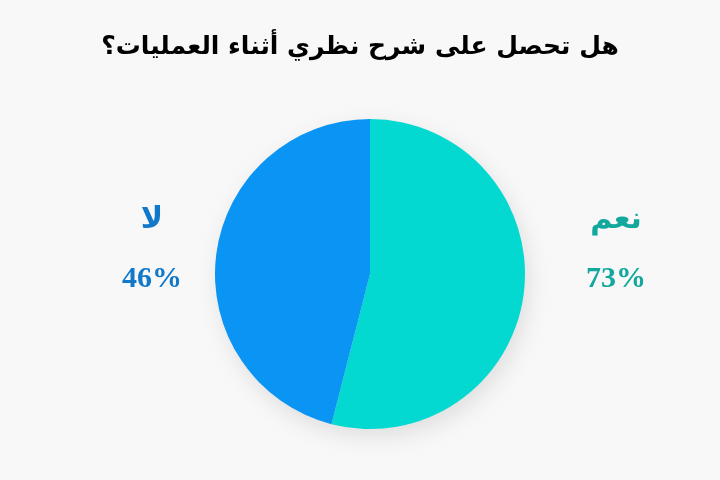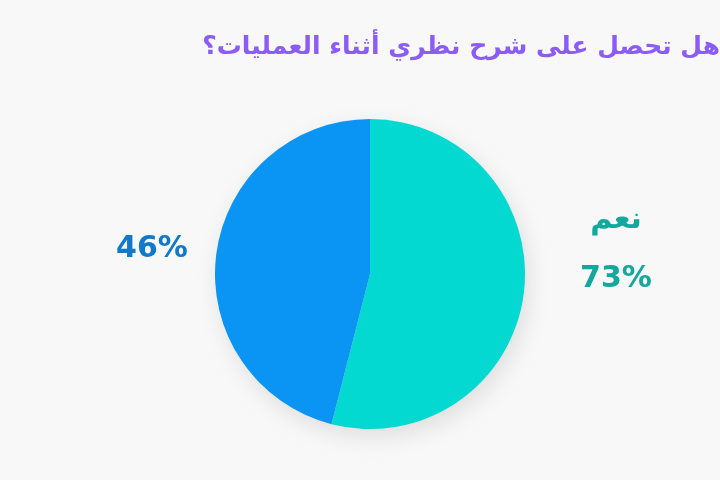--- a/index.html
+++ b/index.html
@@ -80,41 +80,43 @@
   .slice-label .name {
     display: block;
     font-size: 30px;
     font-weight: bold;
   }
   .slice-label .value {
     display: block;
     font-size: 30px;
     font-weight: bold;
     margin-top: 29px;
+    font-family: Liberation Serif, serif;
   }
 
   #label-no  { left: 72px;  top: 203px; width: 160px; color: #1278c9; }
   #label-yes { left: 536px; top: 203px; width: 160px; color: #12a89e; }
 </style>
 </head>
 <body style="background: rgb(248, 248, 248);">
 
 <div id="chart-canvas">
 
-  <div id="chart-title" style="color: #8b5cf6; text-align: right;">هل تحصل على شرح نظري أثناء العمليات؟</div>
+  <div id="chart-title" style="color: #000000;">هل تحصل على شرح نظري أثناء العمليات؟</div>
 
   <div id="pie-wrap">
     <div id="pie-shadow"></div>
     <svg id="pie-svg" viewBox="0 0 310 310">
       <path id="slice-0" d="M 155 155 L 155.00 0.00 A 155 155 0 1 1 116.45 305.13 Z" fill="#03d9d0"></path>
       <path id="slice-1" d="M 155 155 L 116.45 305.13 A 155 155 0 0 1 155.00 0.00 Z" fill="#0a95f4"></path>
     </svg>
   </div>
 
   <div id="label-no" class="slice-label" style="color: rgb(18, 120, 201);">
+    <span class="name">لا</span>
     <span class="value">46%</span>
   </div>
 
   <div id="label-yes" class="slice-label" style="color: rgb(18, 168, 158);">
     <span class="name">نعم</span>
     <span class="value">73%</span>
   </div>
 
 </div>
 

